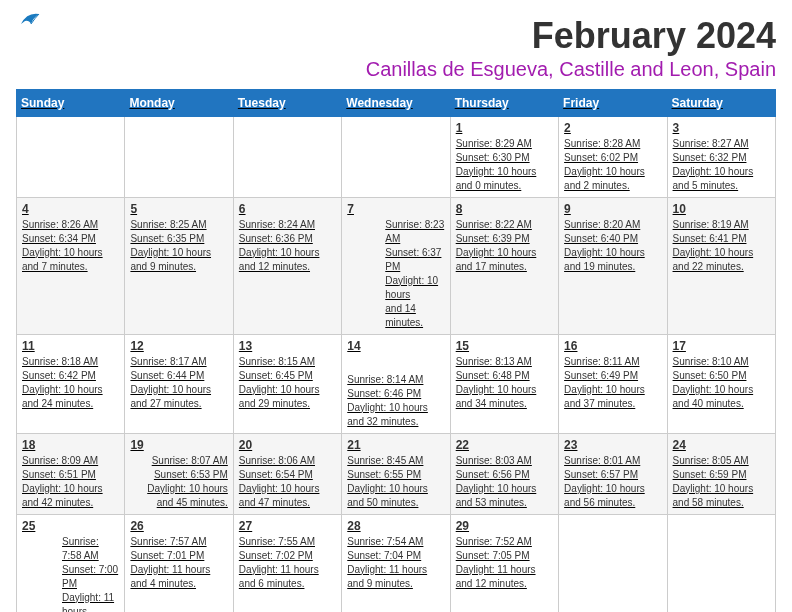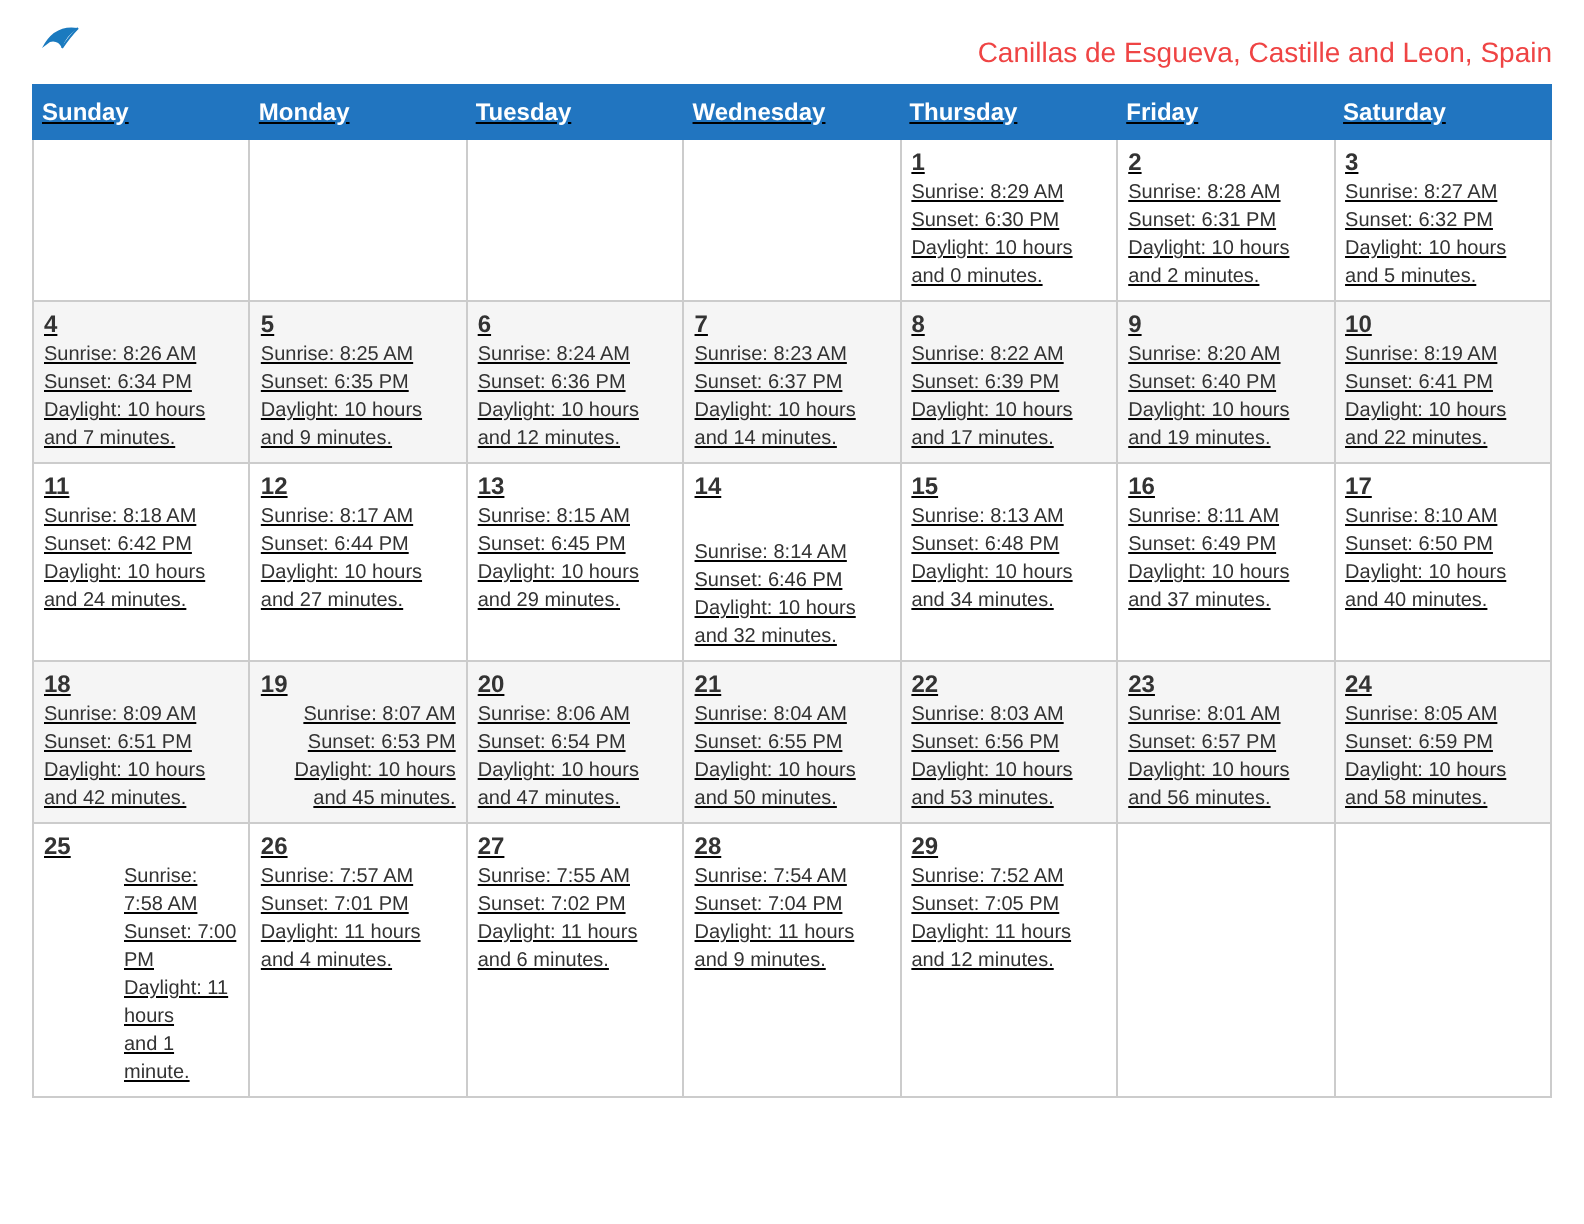--- a/index.html
+++ b/index.html
@@ -24,22 +24,22 @@
     .title-section {
       text-align: right;
     }
     .month-title {
       font-size: 36px;
       font-weight: bold;
       color: #333;
       line-height: 1.1;
     }
     .subtitle {
-      font-size: 14px;
-      color: #ef4444;
+      font-size: 20px;
+      color: #a21caf;
       margin-top: 2px;
     }
     .calendar {
       width: 100%;
       border-collapse: collapse;
       margin-top: 8px;
       text-decoration: underline;
     }
     .calendar th {
       background-color: #2175c0;
@@ -95,20 +95,21 @@
 <div class="header-section">
   <div class="logo">
     <div class="logo-row">
       <svg width="22" height="18" viewBox="0 0 22 18" style="margin-left:3px;margin-top:-6px;">
         <path d="M2 14 Q8 2 20 4 Q14 8 12 14 Q10 10 6 11 Z" fill="#1a7abf"></path>
         <path d="M12 14 Q16 8 20 4" stroke="#1a7abf" stroke-width="1" fill="none"></path>
       </svg>
     </div>
   </div>
   <div class="title-section">
+    <div class="month-title">February 2024</div>
     <div class="subtitle">Canillas de Esgueva, Castille and Leon, Spain</div>
   </div>
 </div>
 
 <table class="calendar">
   <thead>
     <tr>
     <th>Sunday</th>
         <th>Monday</th>
         <th>Tuesday</th>
@@ -127,21 +128,21 @@
         <td>
           <span class="day-number">1</span>
           <div class="day-info" style="white-space: pre-line;">Sunrise: 8:29 AM
 Sunset: 6:30 PM
 Daylight: 10 hours
 and 0 minutes.</div>
         </td>
         <td>
           <span class="day-number">2</span>
           <div class="day-info" style="white-space: pre-line;">Sunrise: 8:28 AM
-Sunset: 6:31 PM
+Sunset: 6:02 PM
 Daylight: 10 hours
 and 2 minutes.</div>
         </td>
         <td>
           <span class="day-number">3</span>
           <div class="day-info" style="white-space: pre-line;">Sunrise: 8:27 AM
 Sunset: 6:32 PM
 Daylight: 10 hours
 and 5 minutes.</div>
         </td>
@@ -163,21 +164,21 @@
         </td>
         <td>
           <span class="day-number">6</span>
           <div class="day-info" style="white-space: pre-line;">Sunrise: 8:24 AM
 Sunset: 6:36 PM
 Daylight: 10 hours
 and 12 minutes.</div>
         </td>
         <td>
           <span class="day-number">7</span>
-          <div class="day-info" style="white-space: pre-line;">Sunrise: 8:23 AM
+          <div class="day-info" style="white-space: pre-line; margin-left: 38px;">Sunrise: 8:23 AM
 Sunset: 6:37 PM
 Daylight: 10 hours
 and 14 minutes.</div>
         </td>
         <td>
           <span class="day-number">8</span>
           <div class="day-info" style="white-space: pre-line;">Sunrise: 8:22 AM
 Sunset: 6:39 PM
 Daylight: 10 hours
 and 17 minutes.</div>
@@ -265,21 +266,21 @@
         </td>
         <td>
           <span class="day-number">20</span>
           <div class="day-info" style="white-space: pre-line;">Sunrise: 8:06 AM
 Sunset: 6:54 PM
 Daylight: 10 hours
 and 47 minutes.</div>
         </td>
         <td>
           <span class="day-number">21</span>
-          <div class="day-info" style="white-space: pre-line;">Sunrise: 8:04 AM
+          <div class="day-info" style="white-space: pre-line;">Sunrise: 8:45 AM
 Sunset: 6:55 PM
 Daylight: 10 hours
 and 50 minutes.</div>
         </td>
         <td>
           <span class="day-number">22</span>
           <div class="day-info" style="white-space: pre-line;">Sunrise: 8:03 AM
 Sunset: 6:56 PM
 Daylight: 10 hours
 and 53 minutes.</div>

